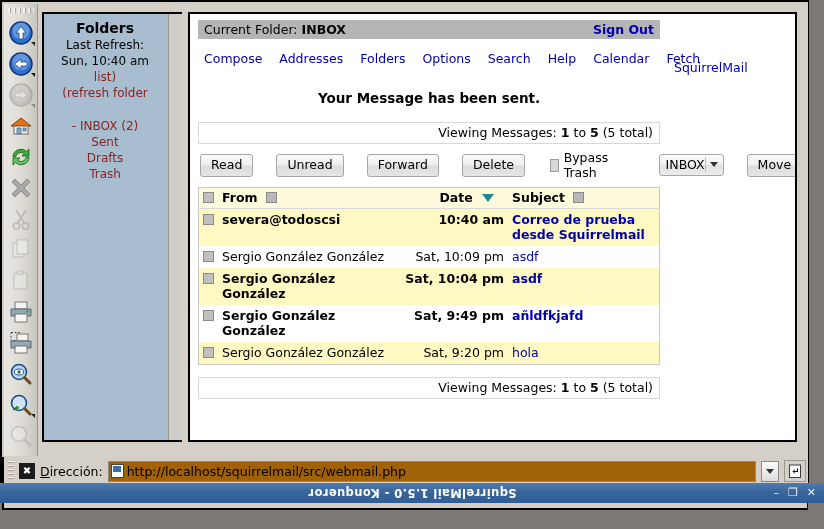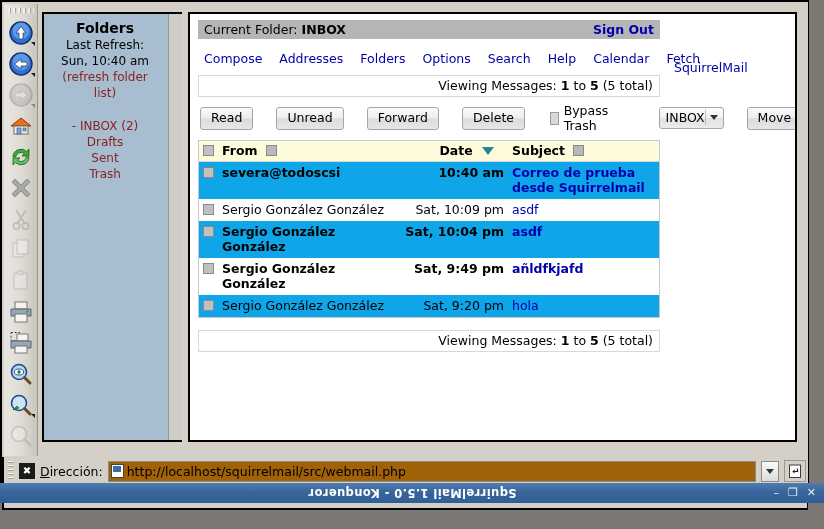--- a/index.html
+++ b/index.html
@@ -213,21 +213,21 @@
     text-align: left;
     font-weight: bold;
     padding: 2px 4px 3px 4px;
     border-bottom: 1px solid #d8d8d8;
     white-space: nowrap;
   }
   table.msgs td {
     padding: 3px 4px 4px 4px;
     vertical-align: top;
   }
-  tr.row-alt td { background: #0ea5e9; }
+  tr.row-alt td { background: #fef9c3; }
   tr.row-plain td { background: #ffffff; }
   td.c-chk { width: 18px; }
   td.c-from { width: 170px; }
   td.c-date { width: 120px; text-align: right; padding-right: 14px; white-space: nowrap; }
   td.c-subj a { color: #00a; text-decoration: none; }
   tr.unread td.c-from, tr.unread td.c-date { font-weight: bold; }
   tr.unread td.c-subj a { font-weight: bold; }
   .sq {
     display: inline-block;
     width: 11px; height: 11px;
@@ -476,33 +476,33 @@
     </div>
 
     <div class="chev">⌄</div>
   </div>
 
   <div id="folders-frame">
     <div id="folders-inner">
       <div class="ftitle">Folders</div>
       <div class="fline">Last  Refresh:</div>
       <div class="fline">Sun,  10:40  am</div>
+      <div class="fline flink">list)</div>
       <div class="fline flink">(refresh folder</div>
-      <div class="fline flink">list)</div>
 
       <div class="ftree">
         <div class="row">
           <span class="dash">-</span>
           <span class="flink">INBOX  (2)</span>
         </div>
         <div class="row">
-          <span class="flink">Drafts</span>
+          <span class="flink">Sent</span>
         </div>
         <div class="row">
-          <span class="flink">Sent</span>
+          <span class="flink">Drafts</span>
         </div>
         <div class="row">
           <span class="flink">Trash</span>
         </div>
       </div>
     </div>
     <div id="folders-scroll"></div>
   </div>
 
   <div id="mail-frame">
@@ -516,20 +516,21 @@
         <a class="signout" href="#">Sign Out</a>
       </div>
 
       <div class="navrow">
         <div class="navlinks">
           <a href="#">Compose</a><a href="#">Addresses</a><a href="#">Folders</a><a href="#">Options</a><a href="#">Search</a><a href="#">Help</a><a href="#">Calendar</a><a href="#">Fetch</a>
         </div>
         <div class="brand">SquirrelMail</div>
       </div>
 
+      <div class="sentmsg">Your Message has been sent.</div>
 
       <div class="viewing-box">
         <span>Viewing Messages:</span>
         <b>1</b>
         <span>to</span>
         <b>5</b>
         <span>(5 total)</span>
       </div>
 
       <div class="ctrl-row">

